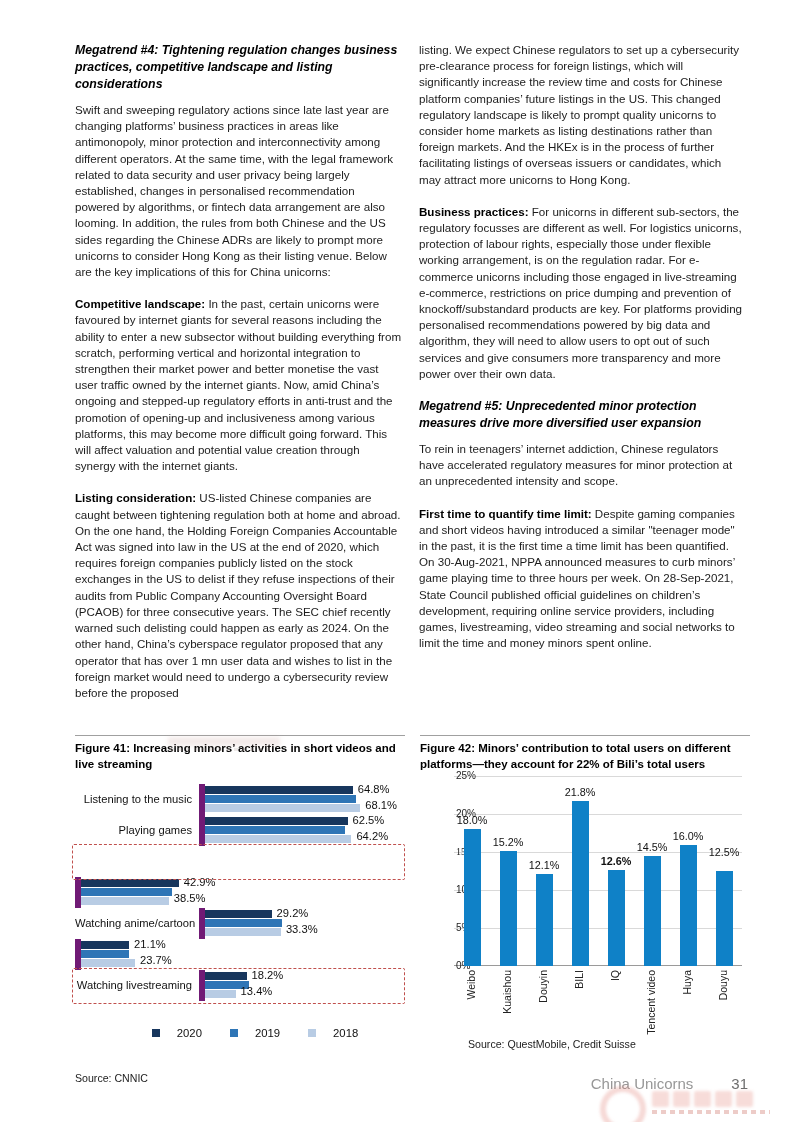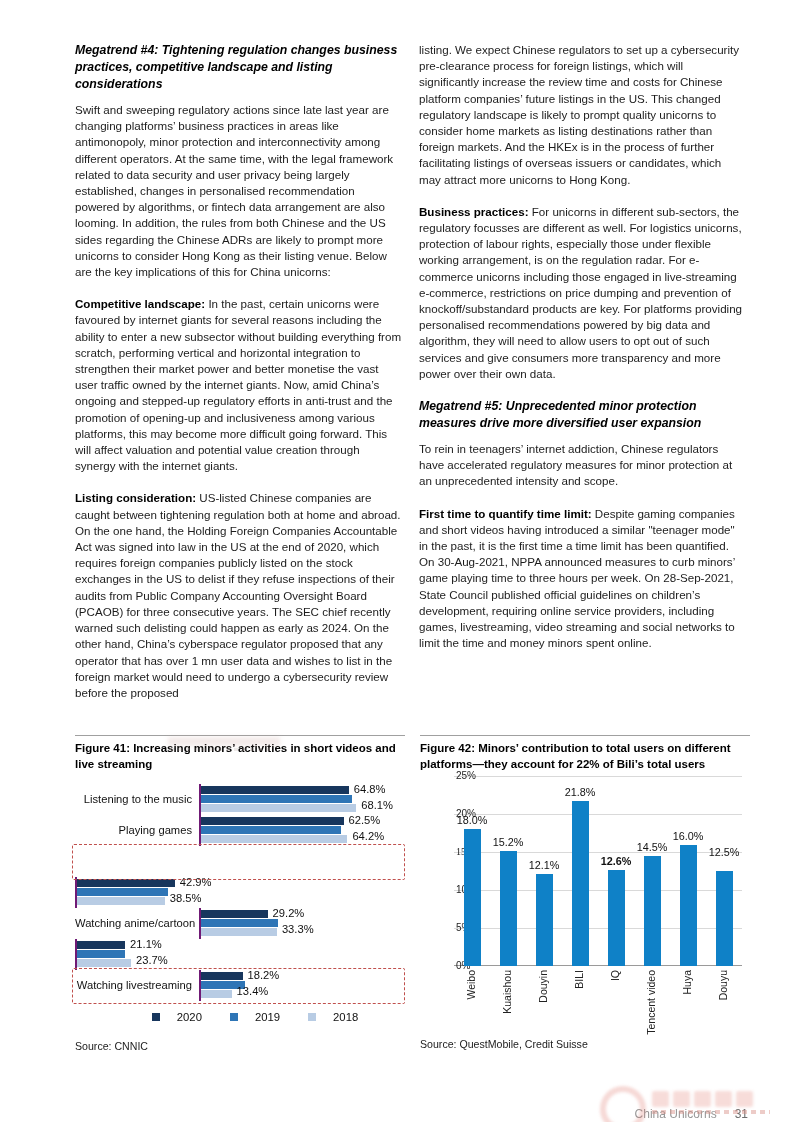--- a/index.html
+++ b/index.html
@@ -16,41 +16,41 @@
   
   .figure{position:absolute;top:735px;width:330px;}
   #fig41{left:75px;}
   #fig42{left:420px;}
   .fig-title{border-top:1px solid #a0a0a0;padding-top:5px;font-weight:bold;font-size:11.5px;line-height:15.6px;color:#000;}
   .fig-source{font-size:10.6px;color:#222;}
   
   #f41-plot{position:relative;margin-top:12px;}
   .f41-row{display:flex;height:31px;}
   .f41-cat{width:124px;font-size:11.2px;color:#111;text-align:right;padding-right:7px;line-height:31px;white-space:nowrap;box-sizing:border-box;}
-  .f41-area{position:relative;flex:1;border-left:2px solid #701a75;text-align:right;}
+  .f41-area{position:relative;flex:1;border-left:6px solid #701a75;text-align:right;}
   .f41-bar{position:absolute;left:0;height:8px;}
   .f41-vlab{position:absolute;font-size:11.2px;line-height:13px;color:#111;white-space:nowrap;}
   .f41-hl{position:absolute;left:-3px;right:0;height:34px;border:1.6px dashed #c0504d;border-radius:2px;}
   #f41-legend{display:flex;justify-content:center;padding-left:30px;margin-top:10px;font-size:11.3px;color:#111;}
-  .leg-item{display:flex;align-items:center;margin:0 14px;gap:12px;}
+  .leg-item{display:flex;align-items:center;margin:16px 14px;gap:12px;}
   .swatch{width:8px;height:8px;margin-right:5px;display:inline-block;}
   #f41-source{margin-top:17px;}
   
   #f42-chart{margin-top:4px;}
   #f42-plot{position:relative;height:190px;margin-left:34px;width:288px;}
   .f42-grid{position:absolute;left:0;right:0;height:1px;background:#d9d9d9;}
   .f42-axis{position:absolute;left:0;right:0;bottom:0;height:1px;background:#9a9a9a;}
   .f42-ylab{position:absolute;left:-34px;width:30px;font-size:10px;color:#222;text-align:left;margin-left:36px;}
   .f42-bar{position:absolute;bottom:0;}
   .f42-vlab{position:absolute;width:44px;text-align:center;font-size:10.8px;color:#111;white-space:nowrap;}
   #f42-xlabels{position:relative;height:64px;margin-left:34px;width:288px;}
   .f42-xlab{position:absolute;top:4px;writing-mode:vertical-rl;transform:rotate(180deg);font-size:10.5px;color:#222;white-space:nowrap;}
-  #f42-source{margin-top:8px;}
-  
-  .footer{position:absolute;top:1075px;right:45px;display:flex;gap:18px;font-size:12px;margin-top:32px;}
+  #f42-source{margin-top:8px;margin-left:48px;}
+  
+  .footer{position:absolute;top:1075px;right:45px;display:flex;gap:38px;font-size:15px;}
   .footer .section{color:#979797;}
   .footer .pagenum{color:#6e6e6e;}
   
   .wm{position:absolute;pointer-events:none;}
   .wm-circle{left:600px;top:1086px;width:34px;height:34px;border:6px solid rgba(226,128,118,0.30);border-radius:50%;filter:blur(1.5px);}
   .wm-char{top:1091px;width:17px;height:16px;background:rgba(226,128,118,0.28);border-radius:2px;filter:blur(1.8px);}
   .wm-dashes{left:652px;top:1110px;width:118px;height:4px;filter:blur(0.6px);opacity:.45;
      background:repeating-linear-gradient(90deg,#d98f86 0 5px,transparent 5px 9px);}
   .wm-mid{left:168px;top:737px;width:112px;height:9px;background:rgba(200,160,155,0.22);filter:blur(2px);}
   .wm-mid2{left:170px;top:748px;width:100px;height:3px;opacity:.22;filter:blur(.5px);

